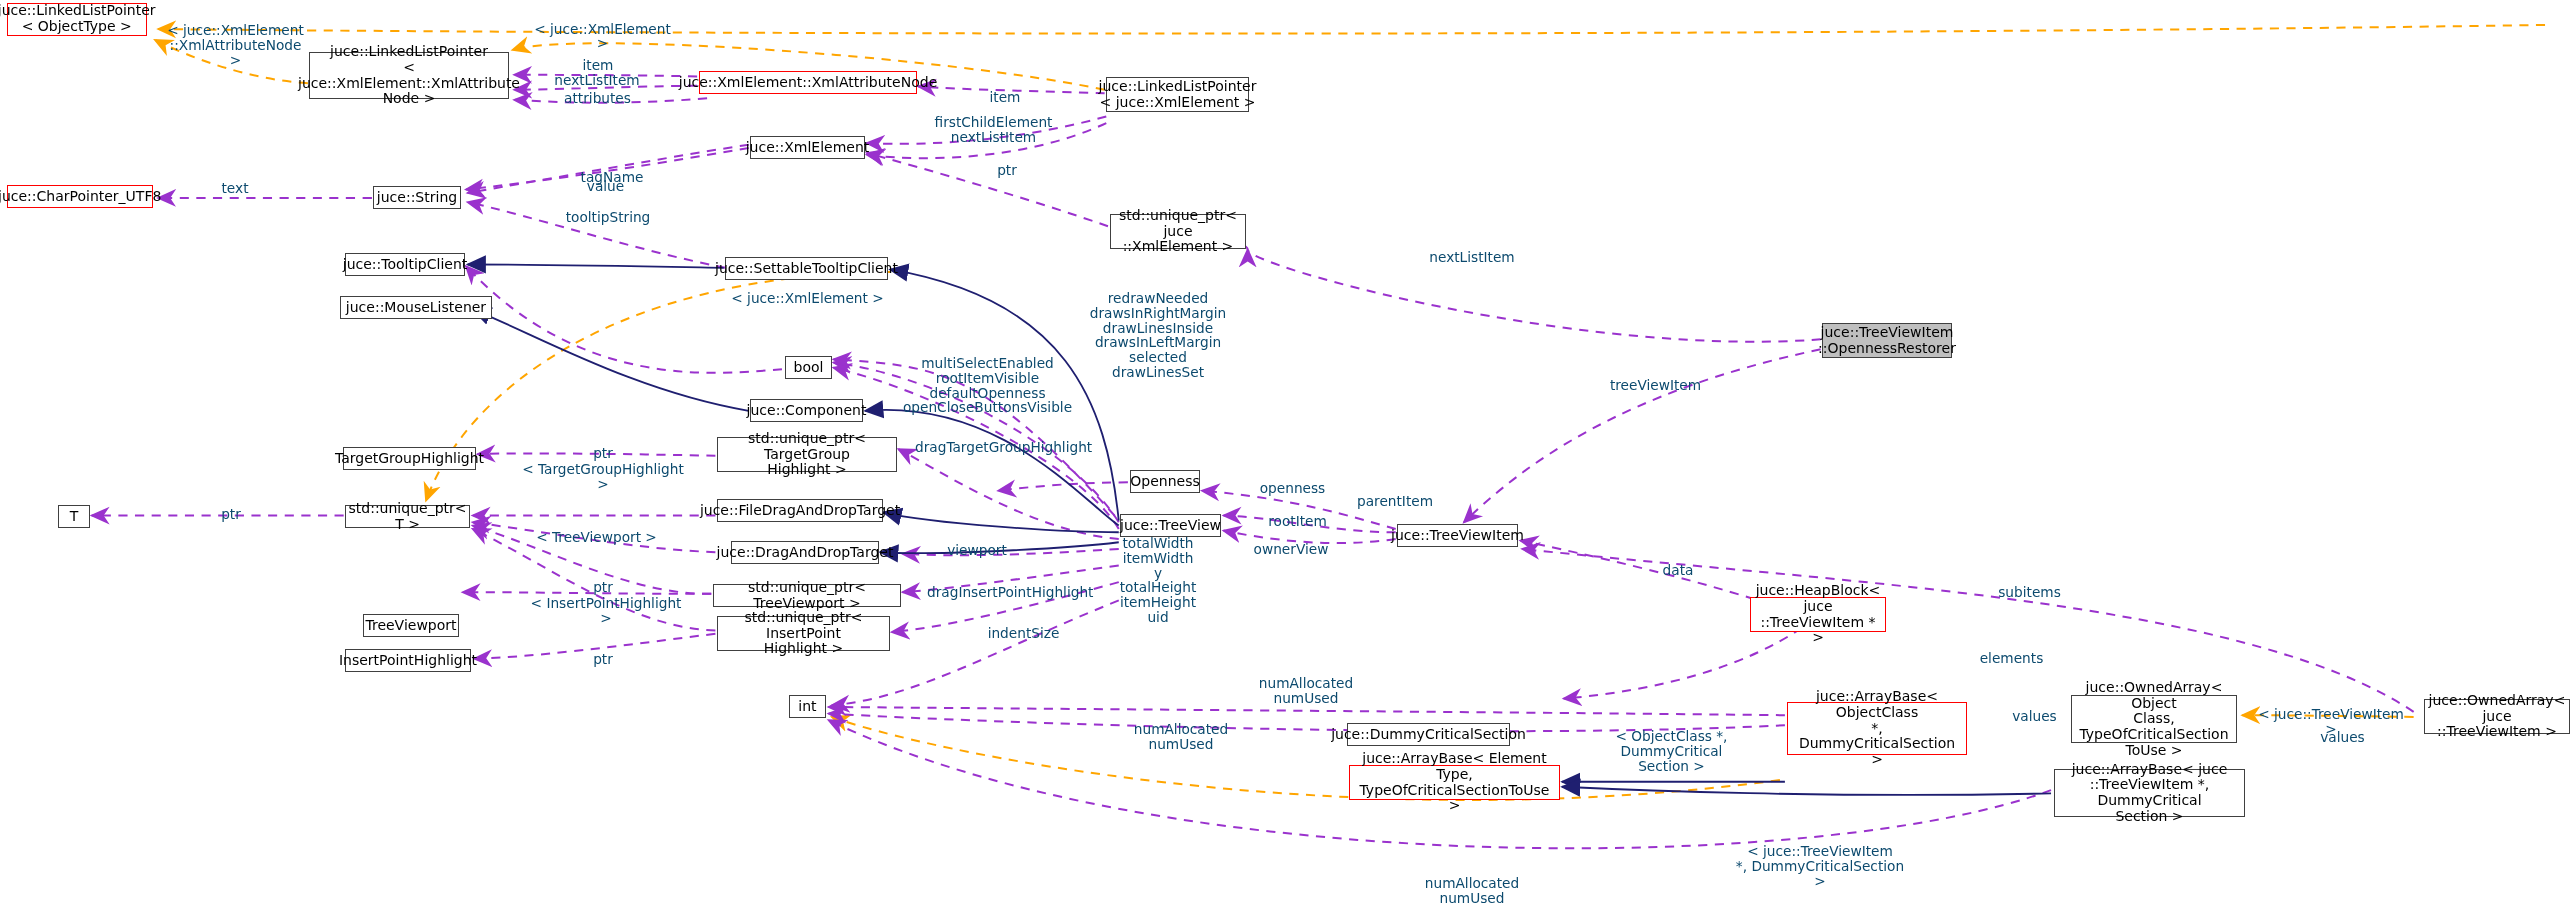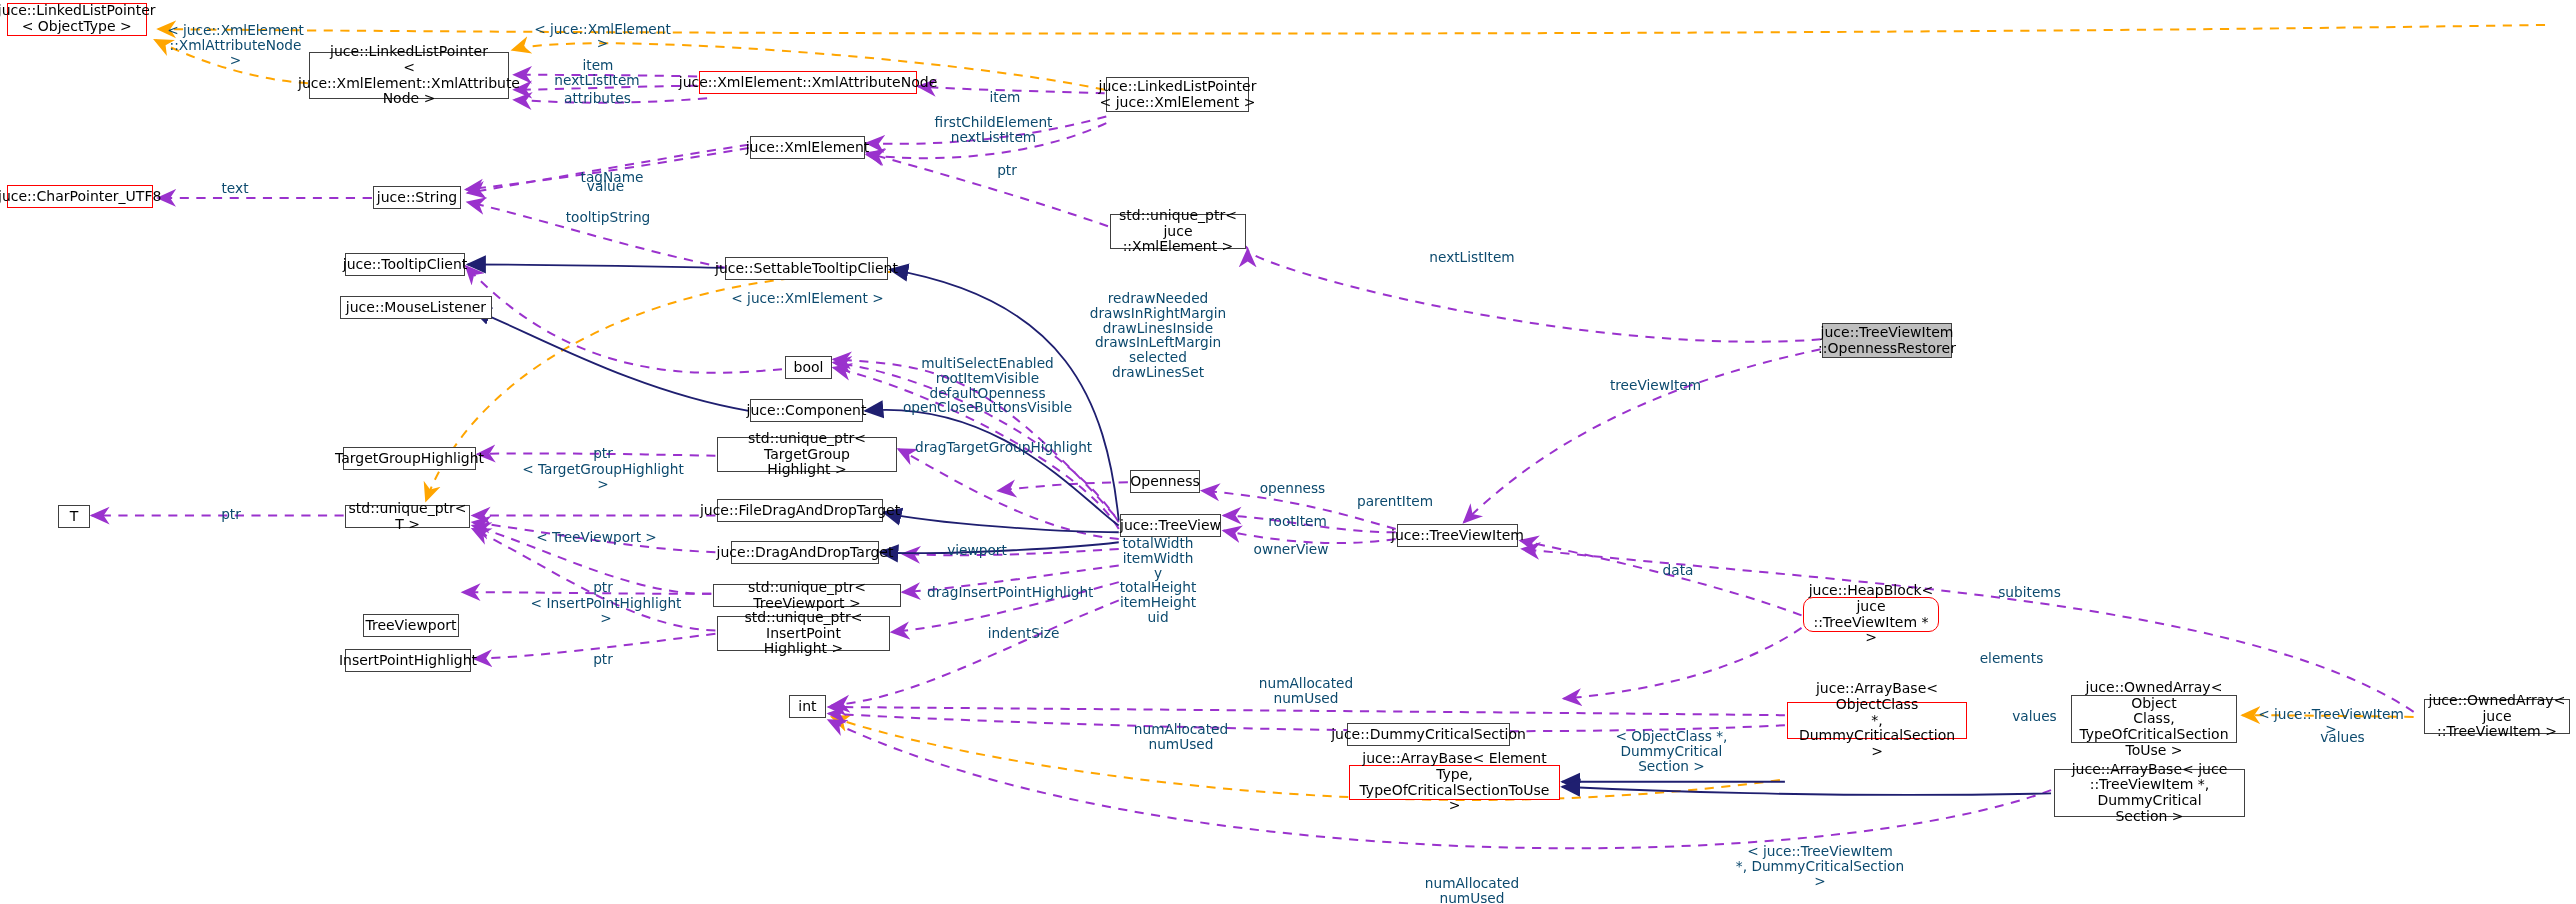--- a/index.html
+++ b/index.html
@@ -166,27 +166,27 @@
 Highlight &gt;</span></div>
       <div class="node" style="left: 1130px; top: 470px; width: 70px; height: 23px;"><span>Openness</span></div>
       <div class="node" style="left: 58px; top: 505px; width: 32px; height: 23px;"><span>T</span></div>
       <div class="node" style="left: 345px; top: 505px; width: 125px; height: 23px;"><span>std::unique_ptr&lt; T &gt;</span></div>
       <div class="node" style="left: 717px; top: 499px; width: 166px; height: 23px;"><span>juce::FileDragAndDropTarget</span></div>
       <div class="node" style="left: 1120px; top: 514px; width: 101px; height: 23px;"><span>juce::TreeView</span></div>
       <div class="node" style="left: 1397px; top: 524px; width: 121px; height: 23px;"><span>juce::TreeViewItem</span></div>
       <div class="node" style="left: 731px; top: 541px; width: 148px; height: 23px;"><span>juce::DragAndDropTarget</span></div>
       <div class="node" style="left: 363px; top: 614px; width: 96px; height: 23px;"><span>TreeViewport</span></div>
       <div class="node" style="left: 713px; top: 584px; width: 188px; height: 23px;"><span>std::unique_ptr&lt; TreeViewport &gt;</span></div>
-      <div class="node red" style="left: 1803px; top: 597px; width: 136px; height: 35px; border-radius: 10px;"><span>juce::HeapBlock&lt; juce
+      <div class="node red" style="left: 1750px; top: 597px; width: 136px; height: 35px;"><span>juce::HeapBlock&lt; juce
 ::TreeViewItem * &gt;</span></div>
       <div class="node" style="left: 717px; top: 616px; width: 173px; height: 35px;"><span>std::unique_ptr&lt; InsertPoint
 Highlight &gt;</span></div>
       <div class="node" style="left: 345px; top: 649px; width: 126px; height: 23px;"><span>InsertPointHighlight</span></div>
       <div class="node" style="left: 789px; top: 695px; width: 37px; height: 23px;"><span>int</span></div>
-      <div class="node red" style="left: 1787px; top: 702px; width: 180px; height: 37px; text-align: center;"><span>juce::ArrayBase&lt; ObjectClass
+      <div class="node red" style="left: 1787px; top: 702px; width: 180px; height: 53px; text-align: center;"><span>juce::ArrayBase&lt; ObjectClass
 *, DummyCriticalSection &gt;</span></div>
       <div class="node" style="left: 2071px; top: 695px; width: 166px; height: 48px;"><span>juce::OwnedArray&lt; Object
 Class, TypeOfCriticalSection
 ToUse &gt;</span></div>
       <div class="node" style="left: 2424px; top: 699px; width: 146px; height: 35px;"><span>juce::OwnedArray&lt; juce
 ::TreeViewItem &gt;</span></div>
       <div class="node" style="left: 1347px; top: 723px; width: 163px; height: 23px;"><span>juce::DummyCriticalSection</span></div>
       <div class="node red" style="left: 1349px; top: 765px; width: 211px; height: 35px;"><span>juce::ArrayBase&lt; Element
 Type, TypeOfCriticalSectionToUse &gt;</span></div>
       <div class="node" style="left: 2054px; top: 769px; width: 191px; height: 48px;"><span>juce::ArrayBase&lt; juce

